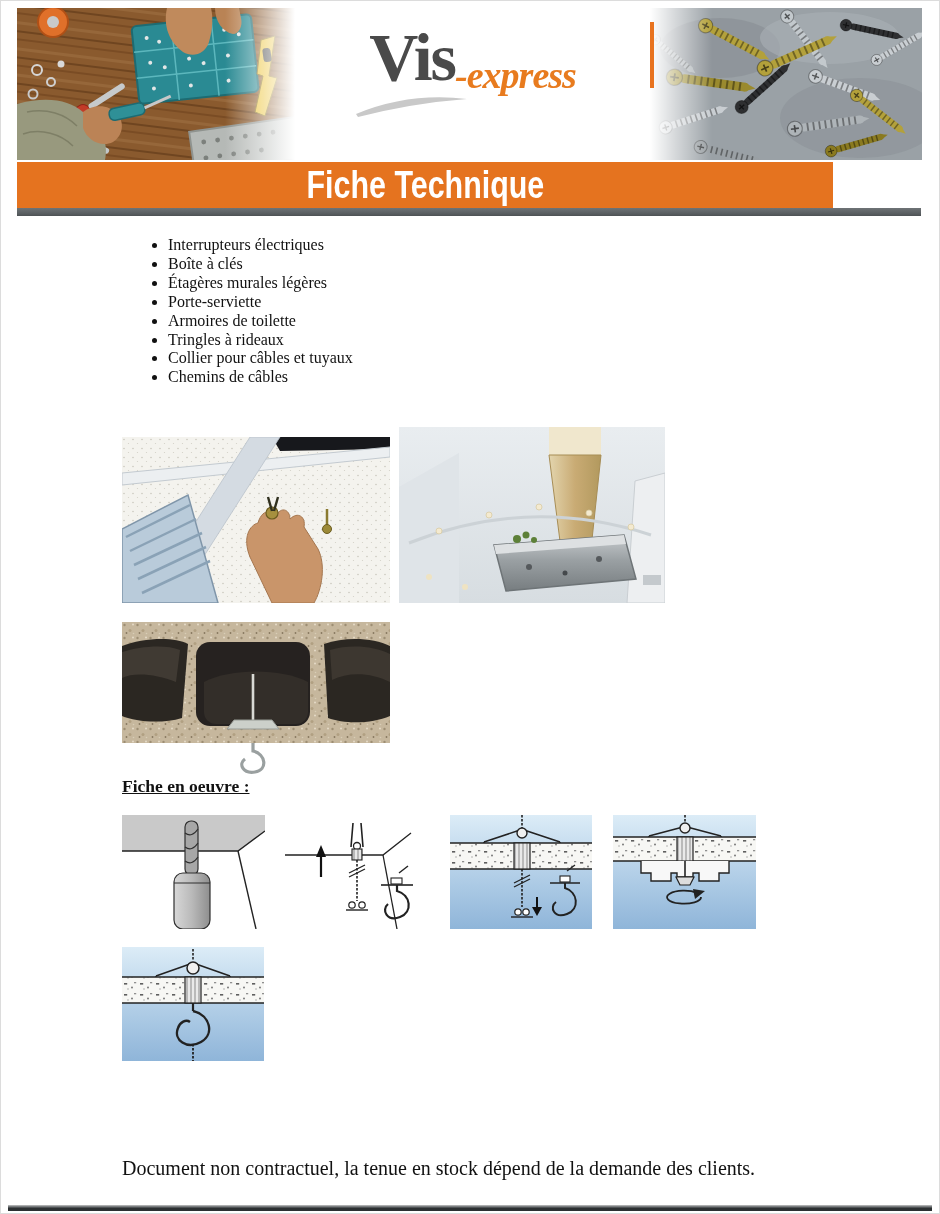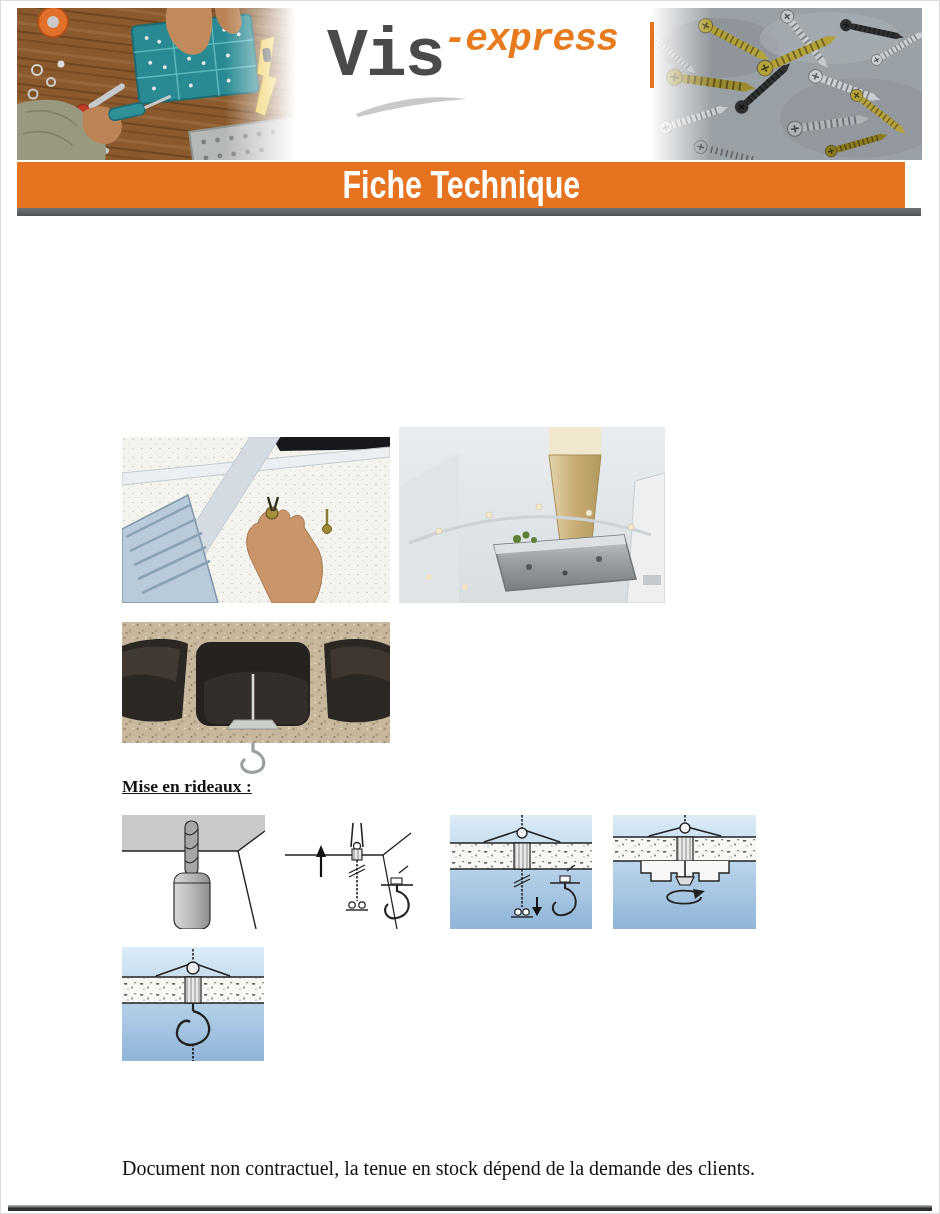--- a/index.html
+++ b/index.html
@@ -9,29 +9,29 @@
     font-family:"Liberation Serif",serif;color:#111;overflow:hidden;
   }
   
   .hdr-photo{position:absolute;top:8px;height:152px;overflow:hidden;}
   .hdr-photo svg{display:block;}
   .hdr-left{left:17px;width:278px;}
   .hdr-right{left:650px;width:272px;}
   .logo-zone{position:absolute;left:295px;top:8px;width:355px;height:152px;}
   .logo-line{
     position:absolute;left:50%;top:10px;transform:translateX(-50%);
-    white-space:nowrap;display:flex;align-items:flex-start;
-    font-family:Liberation Mono, monospace;
+    white-space:nowrap;display:flex;align-items:flex-end;
+    font-family:Liberation Serif, serif;
   }
   .logo-vis{font-weight:bold;font-size:68px;letter-spacing:-2px;color:#4a4a4a;}
   .logo-express{font-weight:bold;font-style:italic;font-size:38px;letter-spacing:-1px;color:#e87b1e;}
   .logo-swoosh{position:absolute;left:58px;top:82px;}
   
   .banner{
-    position:absolute;left:17px;top:162px;width:888px;height:46px;
+    position:absolute;left:17px;top:162px;width:816px;height:46px;
     background:#e5731f;text-align:center;line-height:46px;
   }
   .banner-text{
     display:inline-block;transform:scaleX(0.78);transform-origin:center;
     font-family:"Liberation Sans",sans-serif;font-weight:bold;font-size:39px;color:#ffffff;
   }
   .gray-bar{
     position:absolute;left:17px;top:208px;width:904px;height:8px;
     background:linear-gradient(#6e7376,#595e61 70%,#4d5254);
   }
@@ -237,20 +237,30 @@
       <rect x="0" y="0" width="62" height="152" fill="url(#fadeL)"></rect>
       <rect x="0" y="14" width="4" height="66" fill="#e8731f"></rect>
     </svg>
   </div>
 
   <div class="banner">
     <span class="banner-text">Fiche Technique</span>
   </div>
   <div class="gray-bar"></div>
 
+  <ul class="apps">
+    <li>Interrupteurs électriques</li>
+    <li>Boîte à clés</li>
+    <li>Étagères murales légères</li>
+    <li>Porte-serviette</li>
+    <li>Armoires de toilette</li>
+    <li>Tringles à rideaux</li>
+    <li>Collier pour câbles et tuyaux</li>
+    <li>Chemins de câbles</li>
+  </ul>
 
   <div class="fig photoA">
     <svg viewBox="0 0 268 166" width="268" height="166">
       <rect width="268" height="166" fill="url(#ceildots)"></rect>
       <polygon points="150,0 268,0 268,12 158,14" fill="#17181c"></polygon>
       <polygon points="0,36 268,10 268,20 0,48" fill="#eceff1" stroke="#c3cad0" stroke-width="1"></polygon>
       <polygon points="128,0 158,0 52,166 22,166" fill="#d4dbe2" stroke="#b9c2ca" stroke-width="0.8"></polygon>
       <polygon points="0,92 66,58 96,166 0,166" fill="#b9cbda" stroke="#7f95a9" stroke-width="1.5"></polygon>
       <path d="M4,100 L68,68 M8,114 L74,82 M12,128 L80,96 M16,142 L84,110 M20,156 L88,124" stroke="#8aa2b6" stroke-width="2.5"></path>
       <line x1="205" y1="72" x2="205" y2="90" stroke="#8a7a30" stroke-width="2.5"></line>
@@ -307,21 +317,21 @@
       <path d="M92,26 h78 a10,10 0 0 1 10,10 v30 c-24,-12 -74,-12 -98,0 v-30 a10,10 0 0 1 10,-10 Z" fill="#393membrane330" opacity="0"></path>
       <path d="M82,60 c26,-14 78,-14 104,0 l0,30 a12,12 0 0 1 -12,12 h-80 a12,12 0 0 1 -12,-12 Z" fill="#332e29"></path>
       <path d="M202,22 C224,14 252,16 268,24 L268,94 C250,102 222,102 206,96 Z" fill="#2b2722"></path>
       <path d="M208,28 C228,22 252,24 268,32 L268,60 C248,50 226,50 210,58 Z" fill="#3d3730"></path>
       <line x1="131" y1="52" x2="131" y2="100" stroke="#d9d9d4" stroke-width="2.6"></line>
       <polygon points="112,98 150,98 157,107 105,107" fill="#ccd0ca" stroke="#969a94" stroke-width="1"></polygon>
       <path d="M131,121 v8 C144,132 146,148 133,150 C121,152 116,142 123,137" fill="none" stroke="#9aa0a0" stroke-width="3.2"></path>
     </svg>
   </div>
 
-  <div class="impl-heading">Mise en rideaux :</div>
+  <div class="impl-heading">Fiche en oeuvre :</div>
 
   <div class="fig d1">
     <svg viewBox="0 0 143 114" width="143" height="114">
       <rect width="143" height="114" fill="#ffffff"></rect>
       <polygon points="0,0 143,0 143,16 116,36 0,36" fill="#c9c9c9"></polygon>
       <path d="M0,36 H116 L143,16" fill="none" stroke="#222" stroke-width="1.4"></path>
       <path d="M116,36 L134,114" fill="none" stroke="#222" stroke-width="1.4"></path>
       <rect x="63" y="6" width="13" height="54" rx="6" fill="#a7a7a7" stroke="#2f2f2f" stroke-width="1.2"></rect>
       <path d="M63,18 Q70,23 76,14 M63,32 Q70,37 76,28 M63,46 Q70,51 76,42" stroke="#2f2f2f" stroke-width="1.2" fill="none"></path>
       <rect x="52" y="58" width="36" height="56" rx="9" fill="url(#chuckG)" stroke="#2f2f2f" stroke-width="1.2"></rect>

